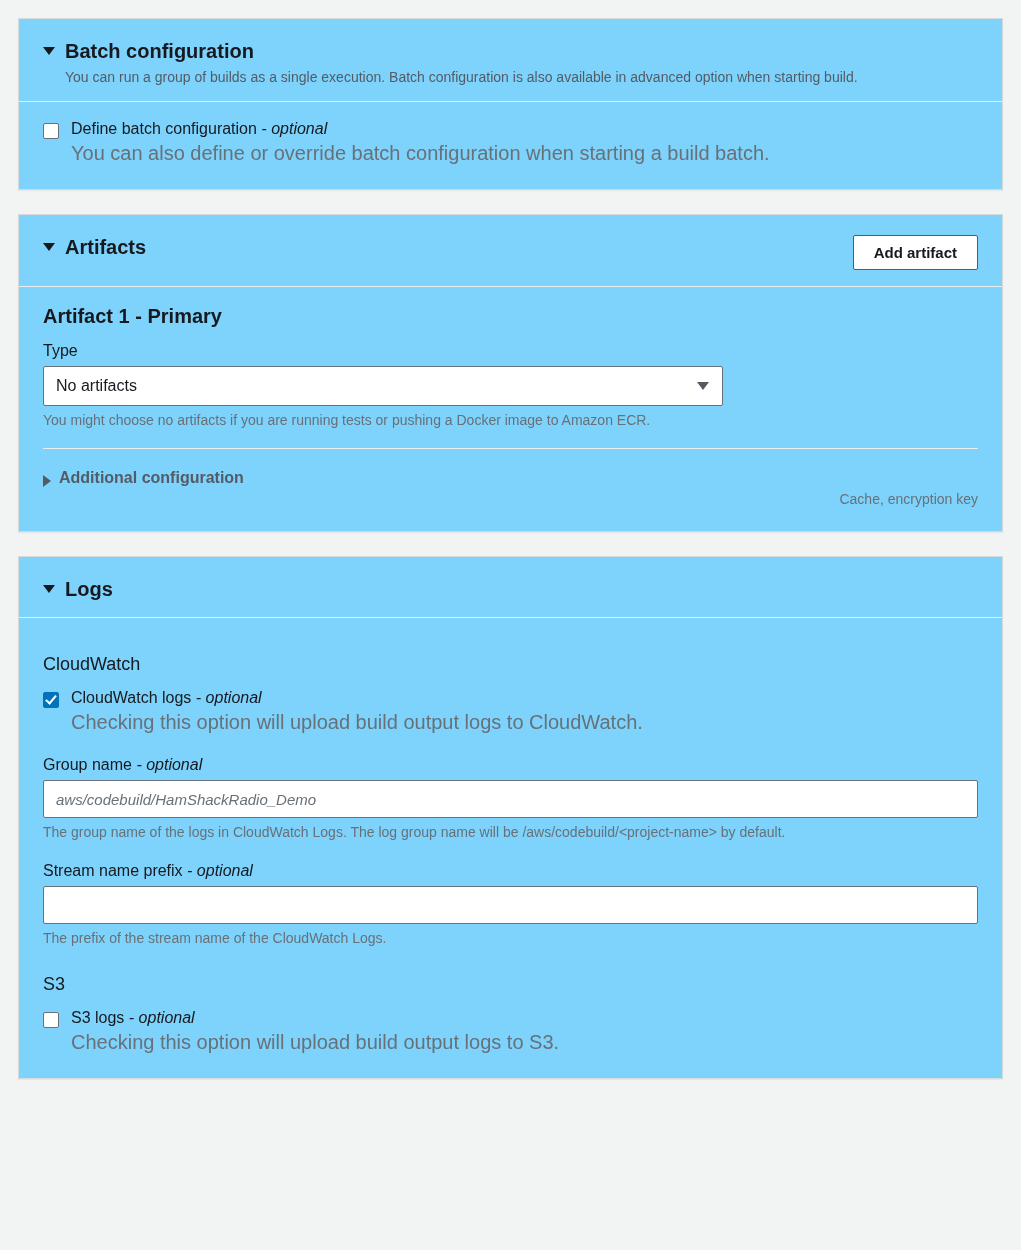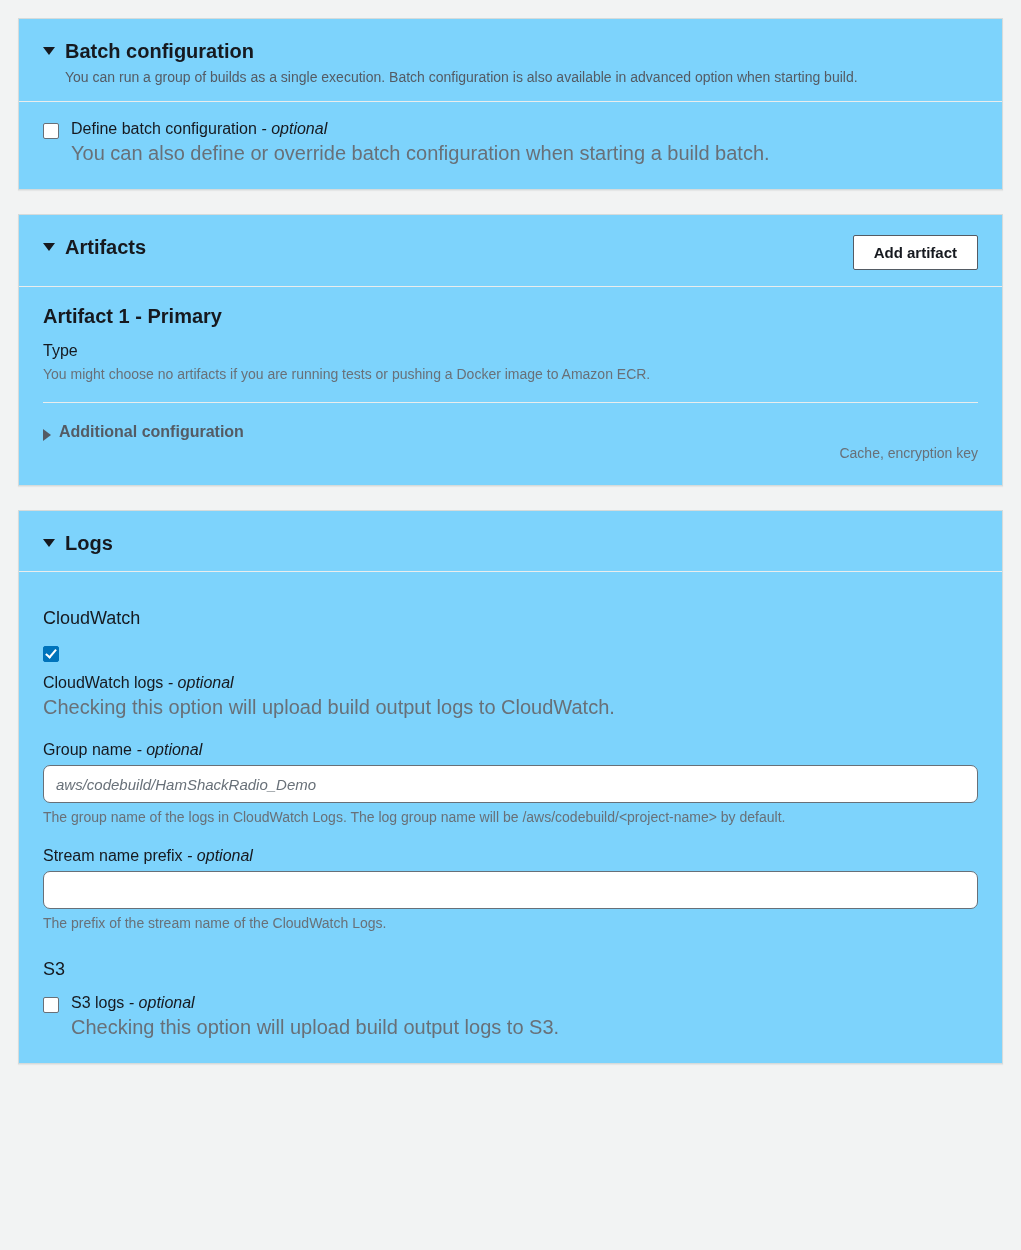--- a/index.html
+++ b/index.html
@@ -127,27 +127,27 @@
   .field-help { color:#687078; font-size:14px; margin-top:6px; }
   .thin-divider { border-top:1px solid #eaeded; margin:20px 0; }
   .addl-row { display:flex; align-items:flex-end; gap:8px; cursor:pointer; }
   .addl-title { font-weight:700; font-size:16px; color:#545b64; }
   .addl-help { color:#687078; font-size:14px; margin-left:22px; margin-top:4px;text-align:right;}
   .sub-heading { font-size:18px; margin:18px 0 14px 0; }
   .text-input {
     width:100%;
     height:38px;
     border:1px solid #687078;
-    border-radius:7px;
+    border-radius:2px;
     padding:0 12px;
     font-size:15px;
   }
   .text-input::placeholder { color:#687078; font-style:italic; }
   .field-block { margin-top:22px; }
-  .logs-check { margin-bottom:6px;flex-direction:column; }
+  .logs-check { margin-bottom:6px; }
 </style>
 </head>
 <body>
 
 <div class="panel">
   <div class="panel-header">
     <div class="hdr-left">
       <div class="hdr-title-row">
         <span class="caret-down-icon"></span>
         <span class="hdr-title">Batch configuration</span>
@@ -177,20 +177,26 @@
         <span class="caret-down-icon"></span>
         <span class="hdr-title">Artifacts</span>
       </div>
     </div>
     <button class="btn">Add artifact</button>
   </div>
   <div class="panel-divider"></div>
   <div class="panel-body">
     <div class="section-title">Artifact 1 - Primary</div>
     <label class="field-label">Type</label>
+    <div class="select-wrap">
+      <div class="sel">
+          <span>No artifacts</span>
+        </div>
+      <span class="sel-caret"></span>
+    </div>
     <div class="field-help">You might choose no artifacts if you are running tests or pushing a Docker image to Amazon ECR.</div>
 
     <div class="thin-divider"></div>
 
     <div class="addl-row">
       <span class="caret-right-icon"></span>
       <span class="addl-title">Additional configuration</span>
     </div>
     <div class="addl-help">Cache, encryption key</div>
   </div>

